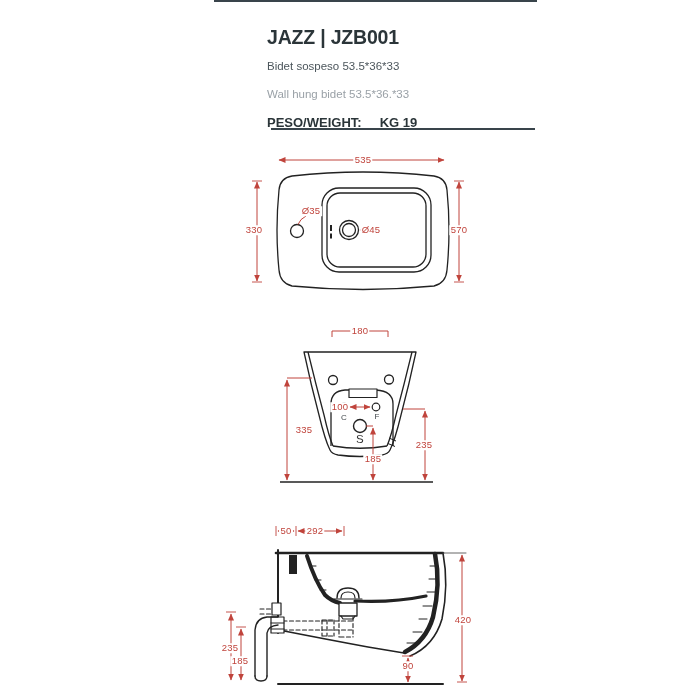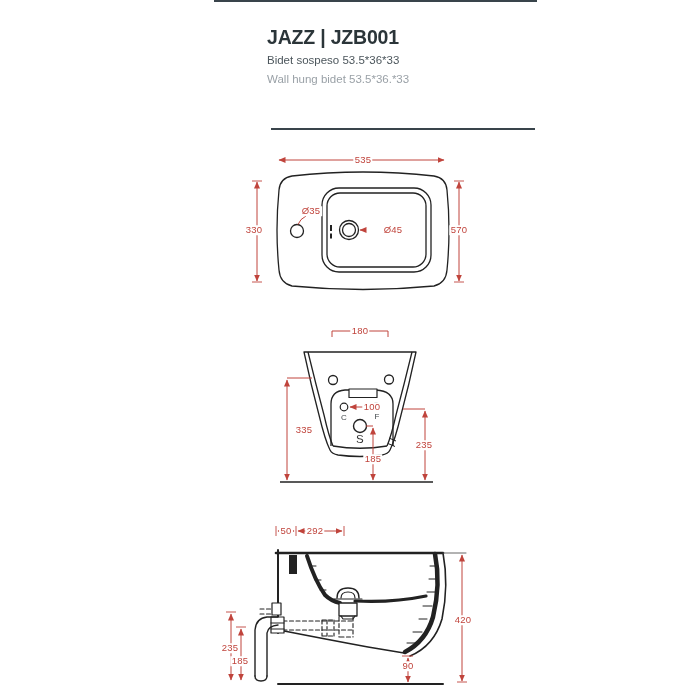--- a/index.html
+++ b/index.html
@@ -4,22 +4,22 @@
 <style>
   html,body { margin:0; padding:0; background:#ffffff; }
   .page {
     position:relative; width:700px; height:700px; background:#fff;
     font-family:"Liberation Sans", sans-serif; overflow:hidden;
   }
   .topline { position:absolute; left:214px; top:0; width:323px; height:2px; background:#39444b; }
   .sep     { position:absolute; left:271px; top:128px; width:264px; height:2.4px; background:#39444b; }
   .header  { position:absolute; left:267px; top:28px; }
   .title   { font-size:19.5px; font-weight:bold; color:#2b3539; letter-spacing:-0.2px; line-height:1; }
-  .sub1    { margin-top:6px; font-size:11.5px; color:#4c565c; line-height:1.15; }
-  .sub2    { margin-top:6px; font-size:11.5px; color:#9aa1a7; line-height:1.15; }
+  .sub1    { margin-top:12px; font-size:11.5px; color:#4c565c; line-height:1.15; }
+  .sub2    { margin-top:15px; font-size:11.5px; color:#9aa1a7; line-height:1.15; }
   .peso    { margin-top:14px; font-size:13px; font-weight:bold; color:#2b3539; }
   .peso .val { margin-left:18px; }
   svg.draw { position:absolute; left:0; top:0; }
   .labels  { position:absolute; left:0; top:0; width:700px; height:700px; pointer-events:none;border-radius:12px; }
   .lbl {
     position:absolute; transform:translate(-50%,-50%);
     font-size:9.5px; color:#c0443c; white-space:nowrap; letter-spacing:0.2px; line-height:1;
   }
   .lbl.bg   { background:#fff; padding:0 1.5px; }
   .lbl.dark { color:#41474b; font-size:8px; }
@@ -29,20 +29,23 @@
 <body>
 
 <div class="page">
 
   <div class="topline"></div>
 
   <div class="header">
     <div class="title">JAZZ | JZB001</div>
     <div class="sub1">Bidet sospeso  53.5*36*33</div>
     <div class="sub2">Wall hung bidet 53.5*36.*33</div>
+    <div class="peso">
+      <span>PESO/WEIGHT:</span><span class="val">KG 19</span>
+    </div>
   </div>
 
   <div class="sep"></div>
 
   <svg class="draw" width="700" height="700" viewBox="0 0 700 700">
     <defs>
       <marker id="ar" markerWidth="8" markerHeight="8" refX="6.5" refY="3" orient="auto" markerUnits="userSpaceOnUse">
         <path d="M0,0 L7,3 L0,6 Z" fill="#c0443c"></path>
       </marker>
     </defs>
@@ -153,24 +156,24 @@
         <path stroke-width="0.9" d="M 402,656 h11"></path>
       </g>
     </g>
   </svg>
 
   <div class="labels">
     <span class="lbl bg" style="left:363px;top:160px">535</span>
     <span class="lbl bg" style="left:254px;top:230px">330</span>
     <span class="lbl bg" style="left:459px;top:230px">570</span>
     <span class="lbl bg" style="left:311px;top:211px">Ø35</span>
-    <span class="lbl bg" style="left:393px;top:230px">Ø45</span>
+    <span class="lbl bg" style="left:371px;top:230px">Ø45</span>
 
     <span class="lbl bg" style="left:360px;top:331px">180</span>
-    <span class="lbl bg" style="left:372px;top:407px">100</span>
+    <span class="lbl bg" style="left:340px;top:407px">100</span>
     <span class="lbl dark" style="left:344px;top:418px">C</span>
     <span class="lbl dark" style="left:377px;top:417px">F</span>
     <span class="lbl slab" style="left:360px;top:440px">S</span>
     <span class="lbl bg" style="left:304px;top:430px">335</span>
     <span class="lbl bg" style="left:424px;top:445px">235</span>
     <span class="lbl bg" style="left:373px;top:459px">185</span>
 
     <span class="lbl bg" style="left:286px;top:531px">50</span>
     <span class="lbl bg" style="left:315px;top:531px">292</span>
     <span class="lbl bg" style="left:463px;top:620px">420</span>

